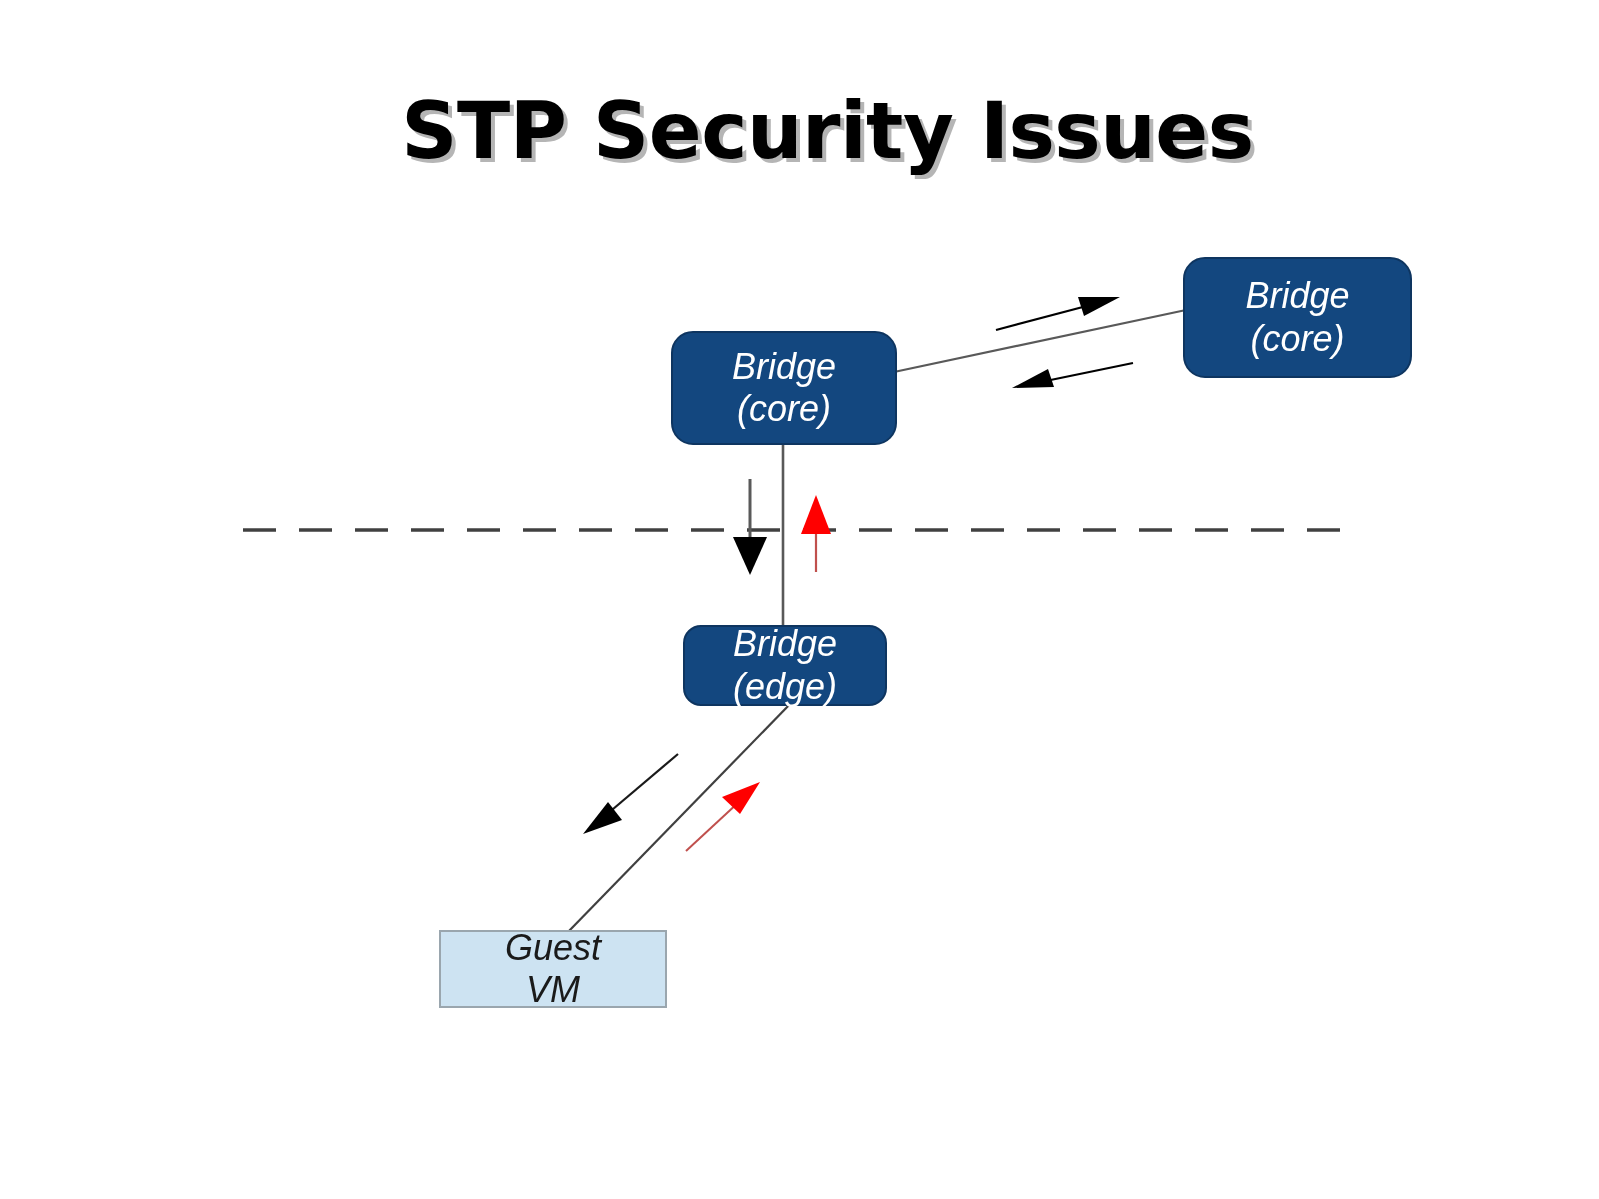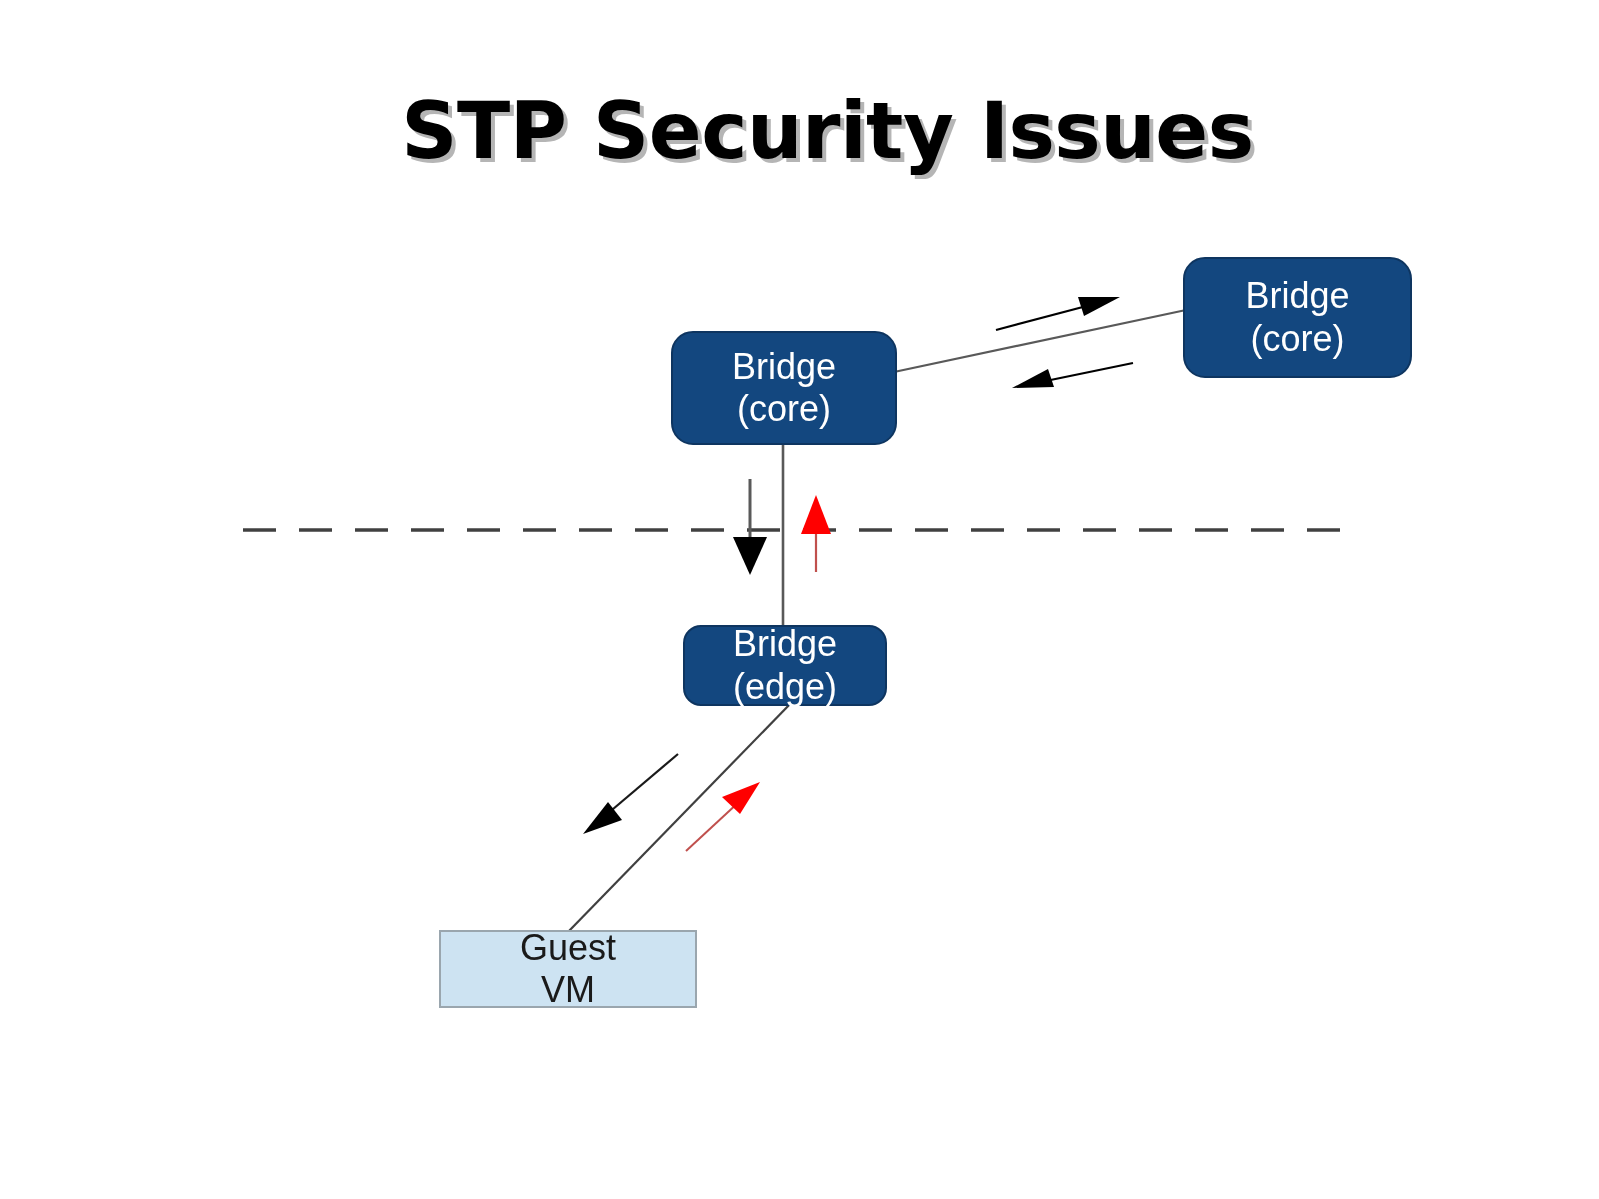--- a/index.html
+++ b/index.html
@@ -36,20 +36,21 @@
   
   .node {
     position: absolute;
     box-sizing: border-box;
     display: flex;
     flex-direction: column;
     align-items: center;
     justify-content: center;
     text-align: center;
     line-height: 1.17;
+    font-style: italic;
   }
   .node .line1, .node .line2 { display: block; }
 
   .node-bridge {
     background: #13477F;
     border: 2px solid #0E3560;
     border-radius: 22px;
     color: #FFFFFF;
     font-size: 36px;
   }
@@ -57,21 +58,21 @@
     background: #CDE3F2;
     border: 2px solid #9AA6AE;
     border-radius: 0;
     color: #1A1A1A;
     font-size: 36px;
   }
 
   #box-core-left  { left: 643px; top: 331px; width: 226px; height: 114px; }
   #box-core-right { left: 1155px; top: 257px; width: 229px; height: 121px; }
   #box-edge       { left: 655px; top: 625px; width: 204px; height: 81px;  border-radius: 18px; }
-  #box-guest      { left: 411px; top: 930px; width: 258px; height: 78px; }
+  #box-guest      { left: 411px; top: 930px; width: 228px; height: 78px; }
 
   
   #wires {
     position: absolute;
     left: 0; top: 0;
     width: 1599px;
     height: 1199px;
     pointer-events: none;
   }
 </style>

